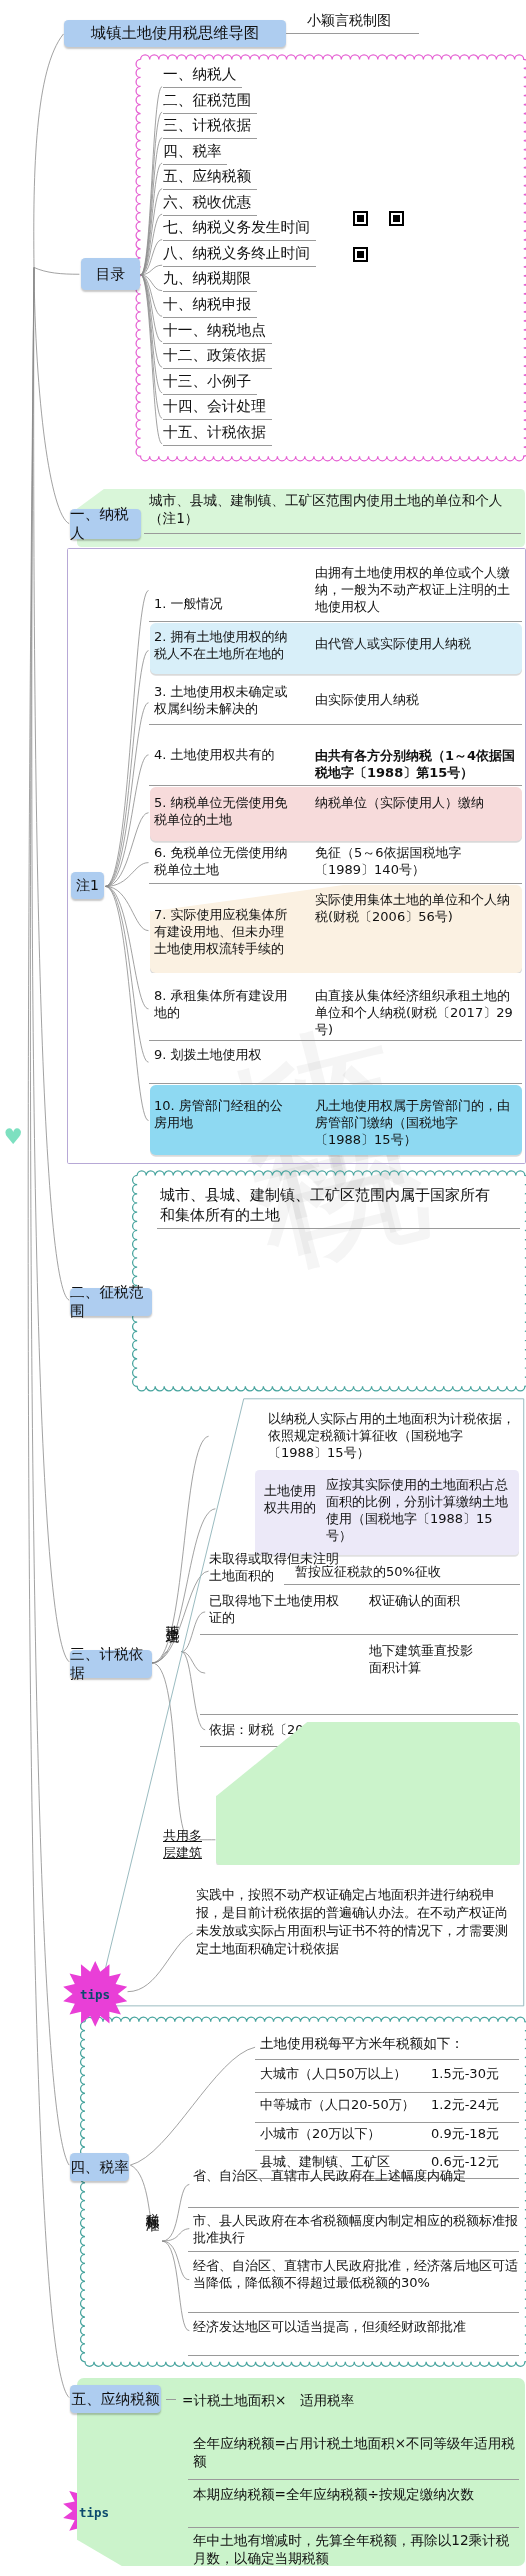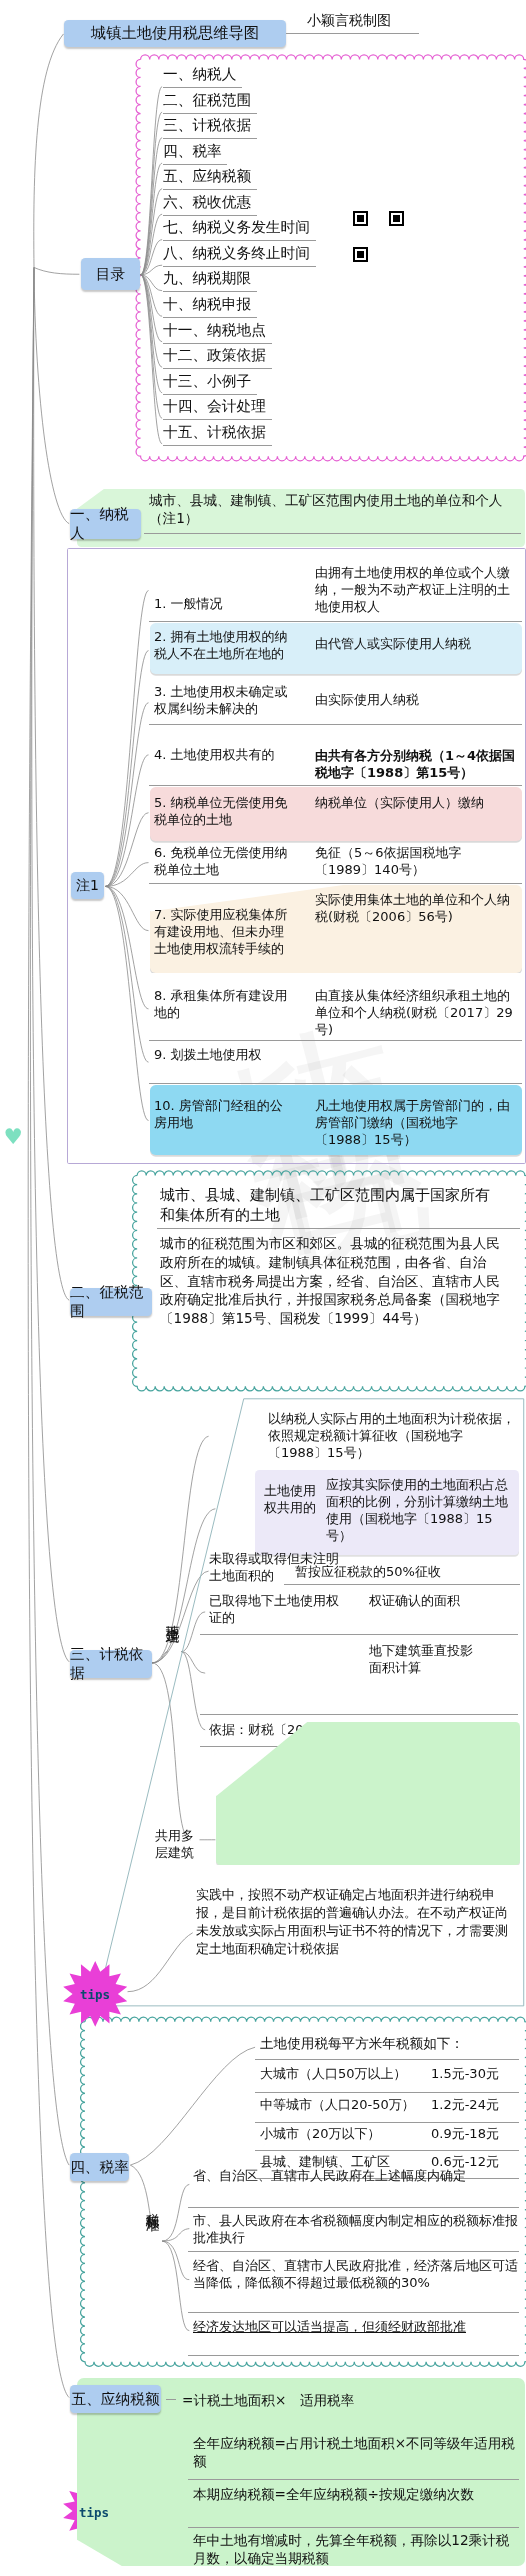--- a/index.html
+++ b/index.html
@@ -191,21 +191,20 @@
 
   <div class="rowc" style="top:1098px;">
     <span>10.</span> <span>房管部门经租的公房用地</span></div>
   <div class="rowp" style="top:1098px;">凡土地使用权属于房管部门的，由房管部门缴纳（国税地字〔1988〕15号）</div>
 
   <div class="bnode" style="left:70px;top:1288px;width:82px;height:28px;">
     <span>二、征税范围</span>
   </div>
   <div class="t" style="left:160px;top:1186px;width:340px;font-size:15px;">城市、县城、建制镇、工矿区范围内属于国家所有和集体所有的土地</div>
   <div class="hl" style="left:157px;top:1228px;width:363px;"></div>
-  <div class="t" style="left:160px;top:1234px;width:352px;font-size:13.6px;line-height:1.38;">城市的征税范围为市区和郊区。县城的征税范围为县人民政府所在的城镇。建制镇具体征税范围，由各省、自治区、直辖市税务局提出方案，经省、自治区、直辖市人民政府确定批准后执行，并报国家税务总局备案（国税地字〔1988〕第15号、国税发〔1999〕44号）</div>
 
   <div class="bnode" style="left:70px;top:1650px;width:82px;height:28px;">
     <span>三、计税依据</span>
   </div>
   <div class="t" style="left:268px;top:1410px;width:250px;">以纳税人实际占用的土地面积为计税依据，依照规定税额计算征收（国税地字〔1988〕15号）</div>
 
   <div class="bg" style="left:255px;top:1470px;width:264px;height:85px;background:var(--row-lavender,#ece9f8);border-radius:4.5px;box-shadow:0 1.7px 0 rgba(0,0,0,.12);"></div>
   <div class="t" style="left:264px;top:1482px;width:52px;">土地使用权共用的</div>
   <div class="t" style="left:326px;top:1476px;width:187px;">应按其实际使用的土地面积占总面积的比例，分别计算缴纳土地使用（国税地字〔1988〕15号）</div>
 
@@ -217,21 +216,21 @@
   <div class="t" style="left:369px;top:1592px;width:102px;">权证确认的面积</div>
   <div class="hl" style="left:200px;top:1634px;width:318px;"></div>
   <div class="t" style="left:209px;top:1550px;width:136px;">未取得或取得但未注明土地面积的</div>
   <div class="t" style="left:369px;top:1642px;width:113px;">地下建筑垂直投影面积计算</div>
   <div class="hl" style="left:200px;top:1714px;width:318px;"></div>
   <div class="t" style="left:209px;top:1721px;width:250px;">依据：财税〔2009〕128号</div>
   <div class="hl" style="left:200px;top:1746px;width:318px;"></div>
 
   <div class="bg" style="left:216px;top:1722px;width:304px;height:143px;background:var(--green-mid,#cbf3cb);border-radius:4.5px;
               clip-path:polygon(0 52%,30% 0,100% 0,100% 100%,0 100%);box-shadow:0 1.7px 0 rgba(0,0,0,.12);"></div>
-  <div class="t" style="left:155px;top:1827px;width:48px;">共用多层建筑</div>
+  <div class="t" style="left:163px;top:1827px;width:48px;text-decoration:underline;">共用多层建筑</div>
 
   <div class="t" style="left:196px;top:1886px;width:324px;line-height:1.38;">实践中，按照不动产权证确定占地面积并进行纳税申报，是目前计税依据的普遍确认办法。在不动产权证尚未发放或实际占用面积与证书不符的情况下，才需要测定土地面积确定计税依据</div>
   <div class="tipstxt" style="left:78px;top:1987px;">tips</div>
 
   <div class="bnode" style="left:70px;top:2153px;width:59px;height:28px;">
     <span>四、税率</span>
   </div>
   <div class="t" style="left:260px;top:2035px;width:255px;font-size:13.6px;">土地使用税每平方米年税额如下：</div>
   <div class="hl" style="left:255px;top:2059px;width:264px;"></div>
 
@@ -248,21 +247,21 @@
   <div class="t" style="left:431px;top:2153px;width:90px;">0.6元-12元</div>
   <div class="hl" style="left:255px;top:2178px;width:264px;"></div>
 
   <div class="t vert" style="left:143px;top:2202px;height:85px;font-size:13.6px;">税额标准</div>
   <div class="t" style="left:193px;top:2167px;width:328px;">省、自治区、直辖市人民政府在上述幅度内确定</div>
   <div class="hl" style="left:188px;top:2207px;width:331px;"></div>
   <div class="t" style="left:193px;top:2212px;width:328px;">市、县人民政府在本省税额幅度内制定相应的税额标准报批准执行</div>
   <div class="hl" style="left:188px;top:2251px;width:331px;"></div>
   <div class="t" style="left:193px;top:2257px;width:328px;">经省、自治区、直辖市人民政府批准，经济落后地区可适当降低，降低额不得超过最低税额的30%</div>
   <div class="hl" style="left:188px;top:2312px;width:331px;"></div>
-  <div class="t" style="left:193px;top:2318px;width:328px;text-decoration:underline;">经济发达地区可以适当提高，但须经财政部批准</div>
+  <div class="t" style="left:193px;top:2318px;width:328px;">经济发达地区可以适当提高，但须经财政部批准</div>
   <div class="hl" style="left:188px;top:2355px;width:331px;"></div>
 
   <div class="bg" style="left:77px;top:2378px;width:448px;height:188px;background:var(--green-mid,#cbf3cb);border-radius:6.8px;
               clip-path:polygon(0 0,100% 0,100% 100%,10% 100%,0 86%);"></div>
   <div class="bnode" style="left:70px;top:2385px;width:91px;height:28px;">
     <span>五、应纳税额</span>
   </div>
   <div class="hl" style="left:166px;top:2399px;width:10.2px;"></div>
   <div class="t" style="left:182px;top:2392px;width:216px;font-size:13.6px;">=计税土地面积×　适用税率</div>
   <div class="t" style="left:193px;top:2435px;width:328px;font-size:13.6px;">全年应纳税额=占用计税土地面积×不同等级年适用税额</div>

